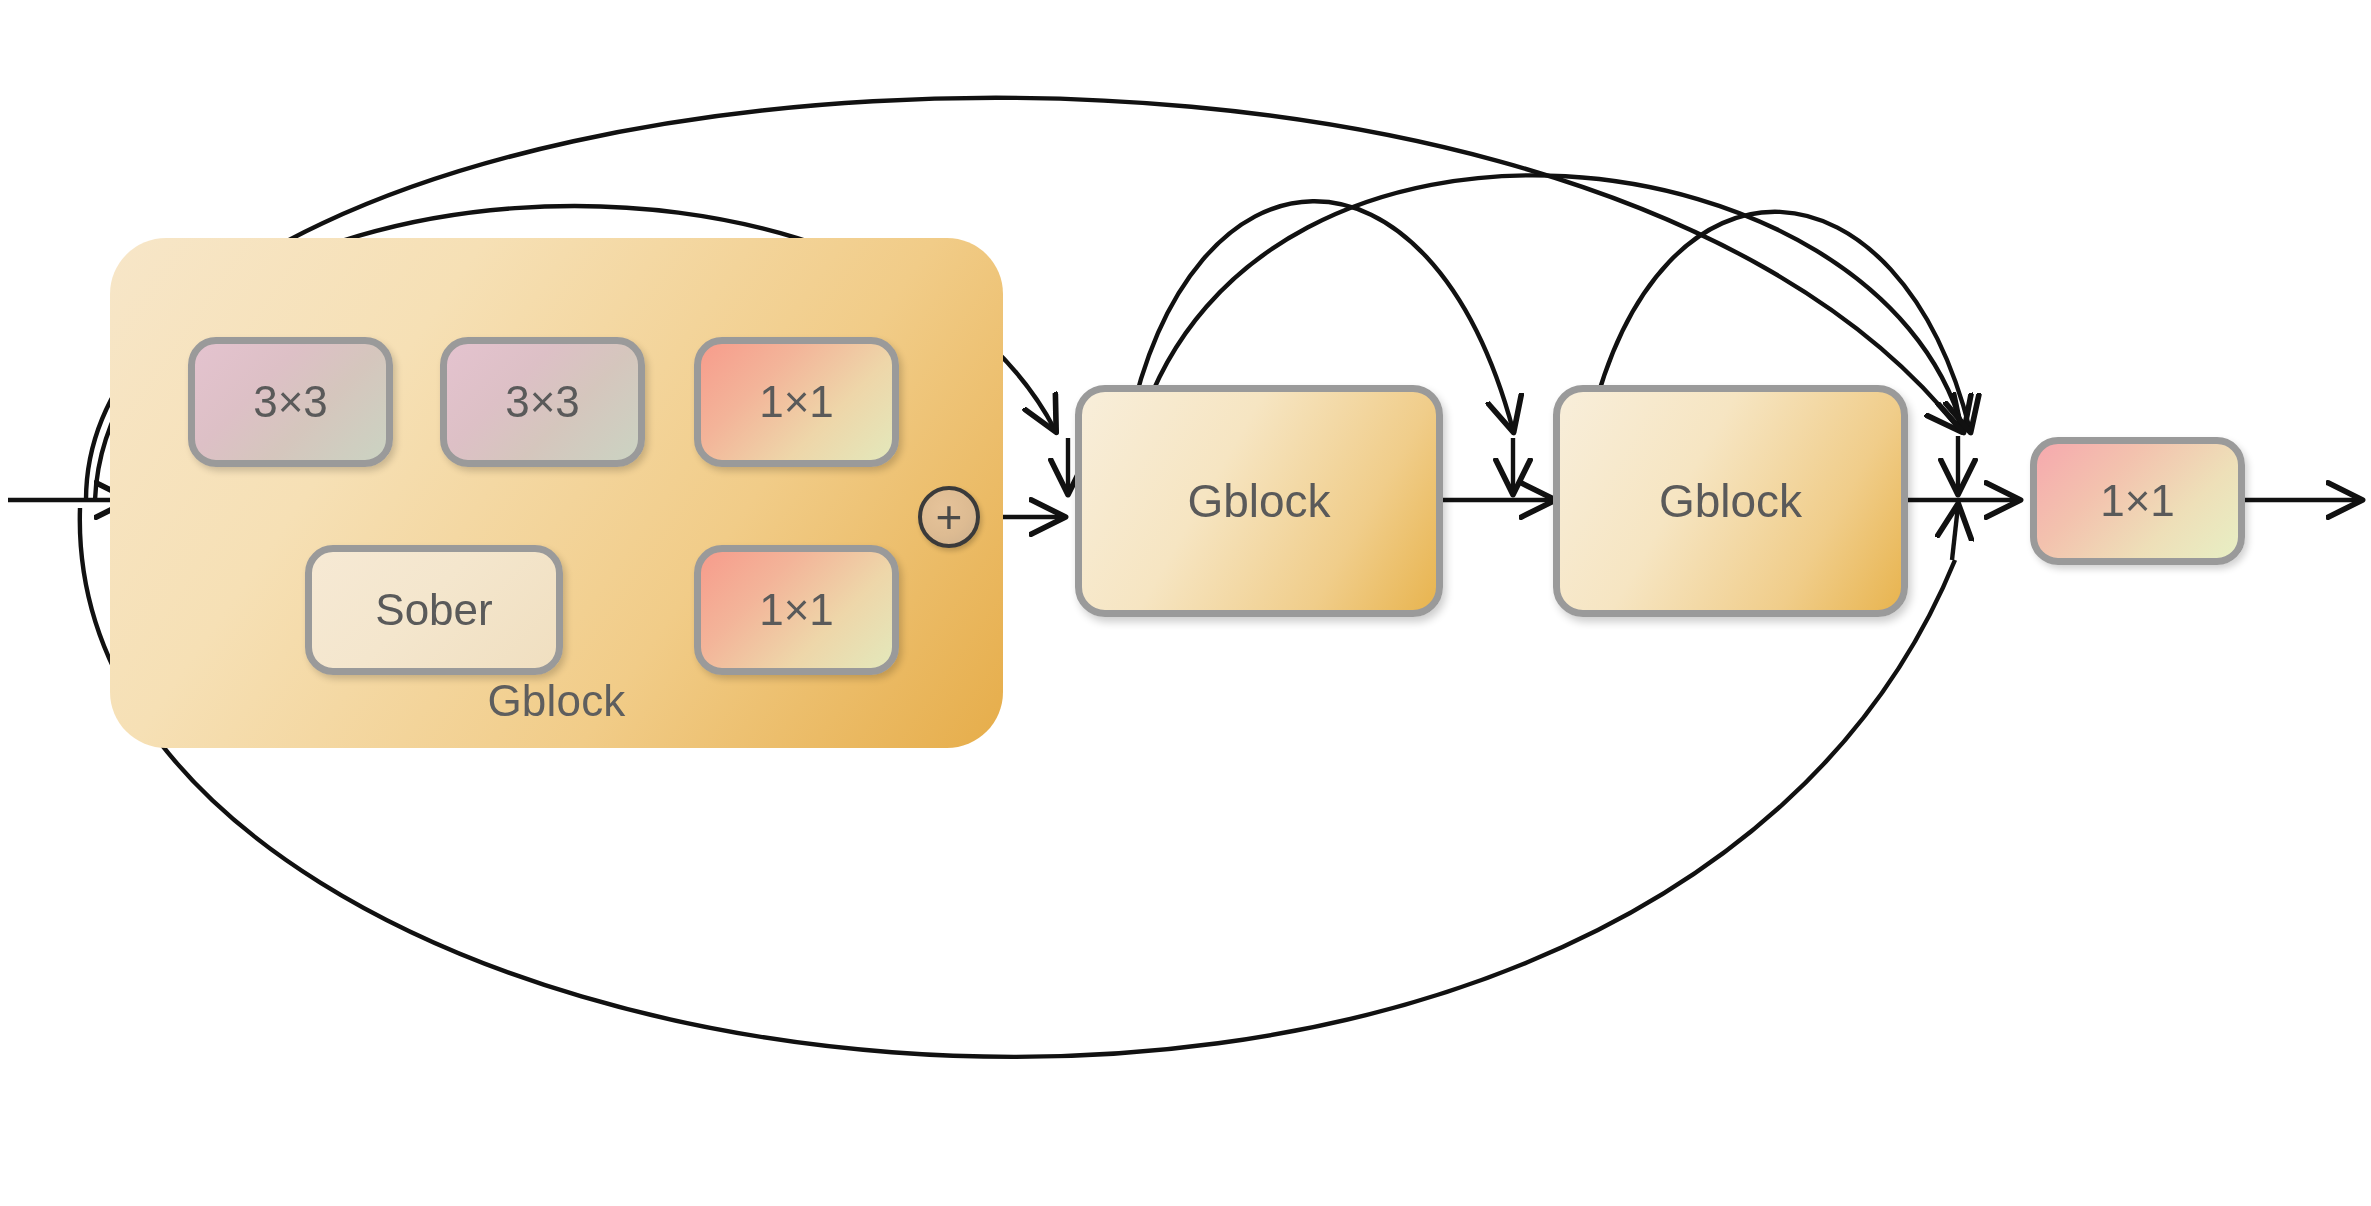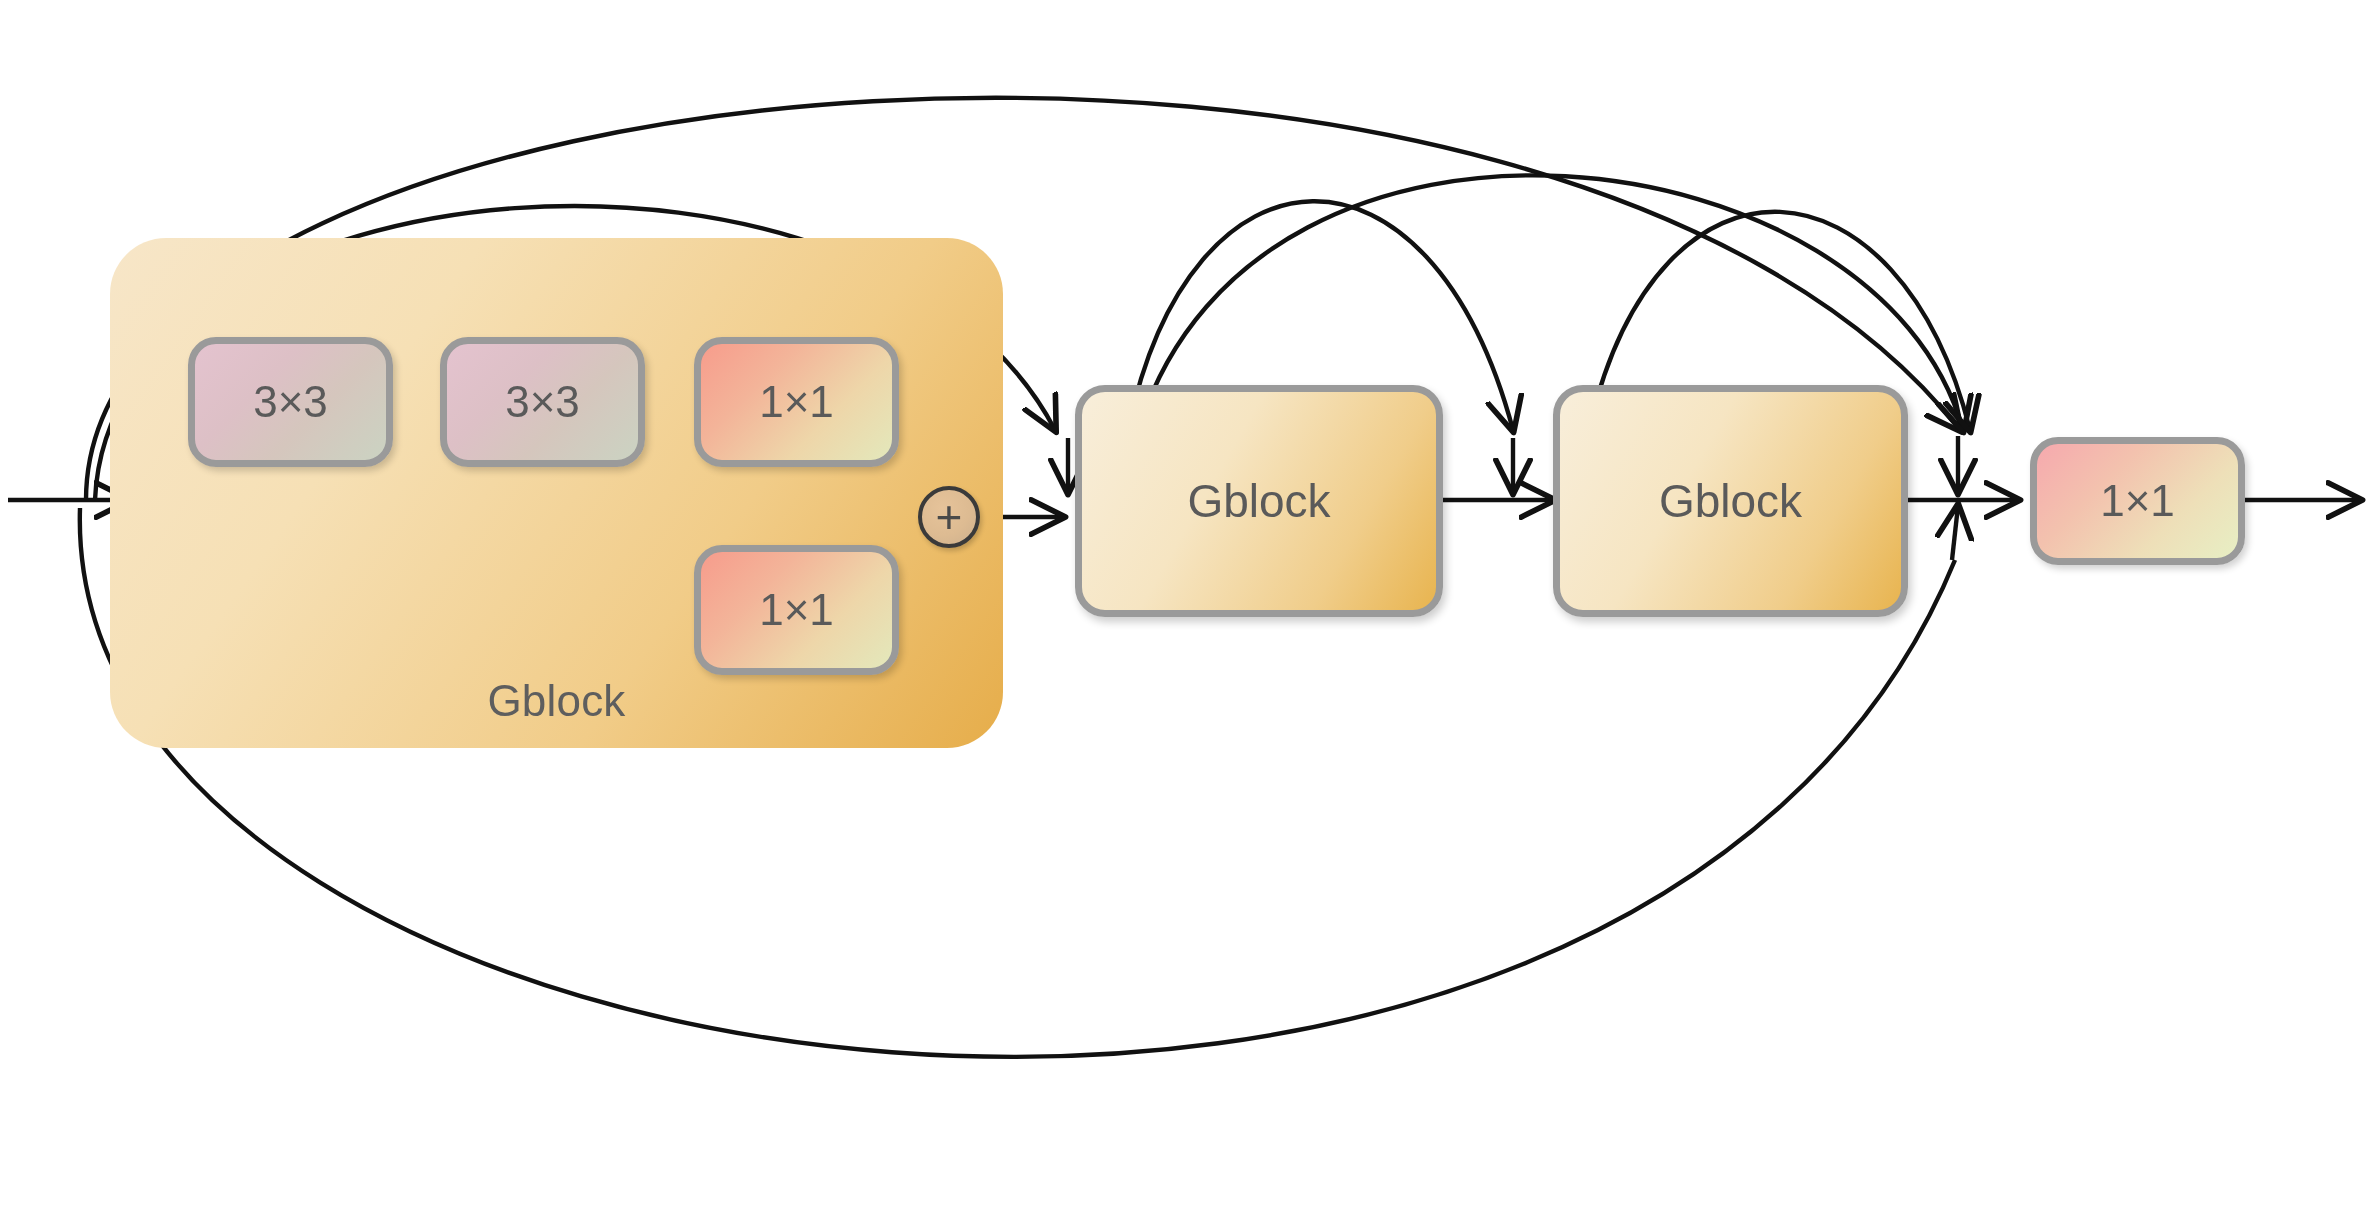--- a/index.html
+++ b/index.html
@@ -128,20 +128,21 @@
   <div class="node gcontainer" style="left:110px;top:238px;width:893px;height:510px;"></div>
   <div class="glabel" style="left:110px;top:238px;width:893px;height:510px;
               display:flex;align-items:flex-end;justify-content:center;padding-bottom:22px;box-sizing:border-box;">Gblock</div>
 
   <div class="node opbox conv33" style="left:188px;top:337px;width:205px;height:130px;">3×3</div>
 
   <div class="node opbox conv33" style="left:440px;top:337px;width:205px;height:130px;">3×3</div>
 
   <div class="node opbox conv11" style="left:694px;top:337px;width:205px;height:130px;">1×1</div>
 
+  <div class="node opbox sober" style="left:305px;top:545px;width:258px;height:130px;">Sober</div>
 
   <div class="node opbox conv11" style="left:694px;top:545px;width:205px;height:130px;">1×1</div>
 
   <div class="node plusnode" style="left:918px;top:486px;">+</div>
 
   <div class="node gbox" style="left:1075px;top:385px;width:368px;height:232px;">Gblock</div>
 
   <div class="node gbox" style="left:1553px;top:385px;width:355px;height:232px;">Gblock</div>
 
   <div class="node opbox conv11big" style="left:2030px;top:437px;width:215px;height:128px;">1×1</div>

